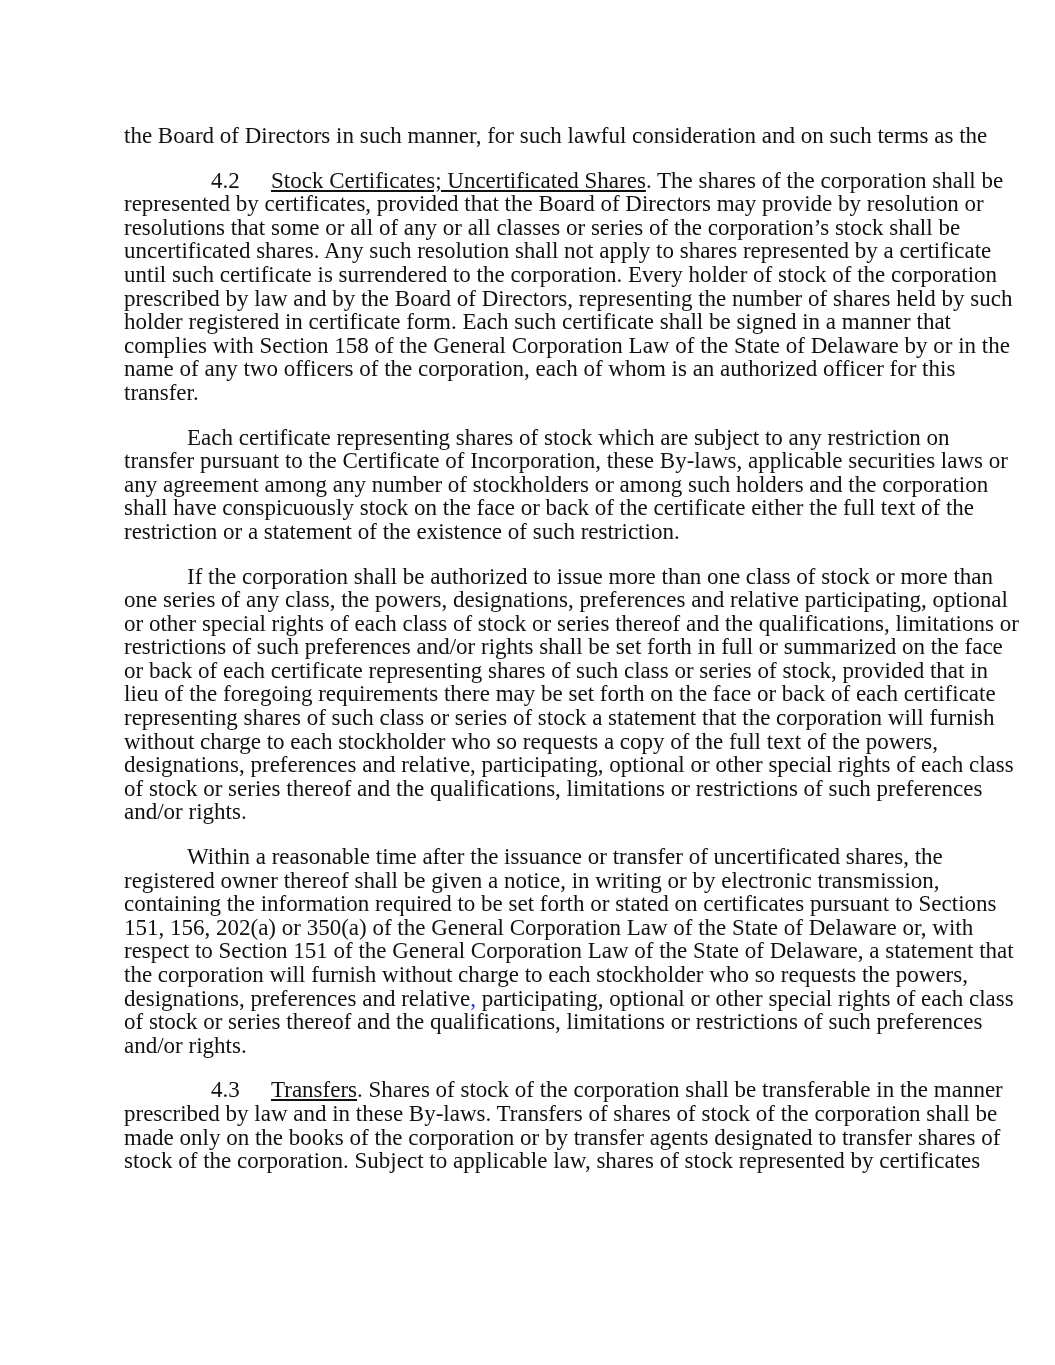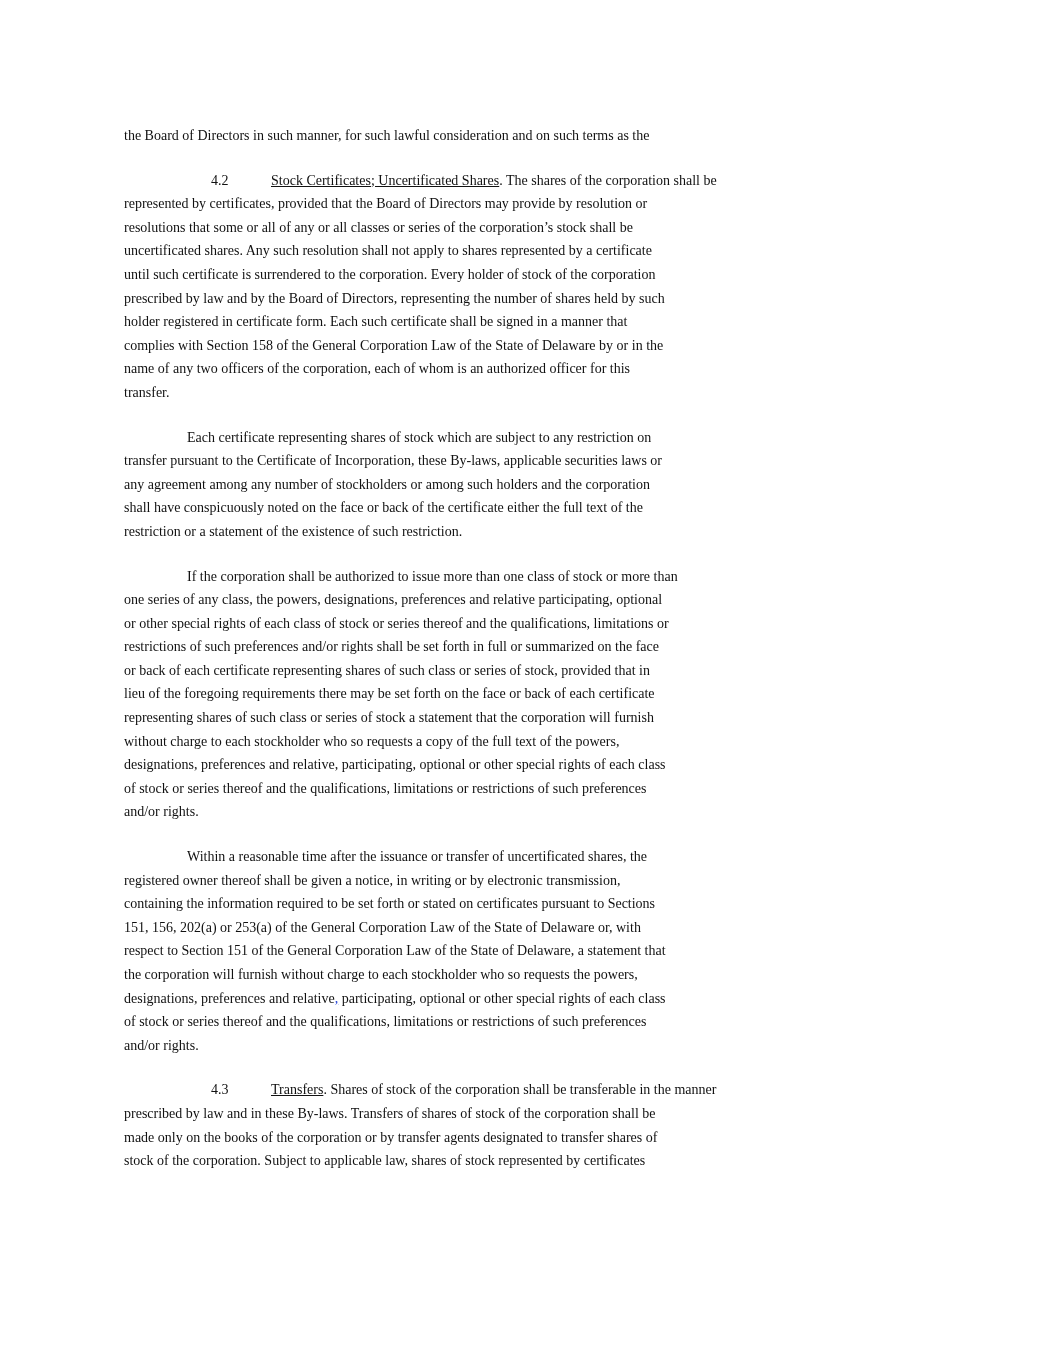--- a/index.html
+++ b/index.html
@@ -1,20 +1,20 @@
 <!DOCTYPE html>
 <html><head>
 <meta charset="utf-8">
 <style>
   html, body { margin: 0; padding: 0; background: #ffffff; }
   body { width: 1055px; height: 1365px; position: relative; overflow: hidden; }
   .page {
     position: absolute; left: 124px; top: 124px; width: 810px;
     font-family: "Liberation Serif", "DejaVu Serif", serif;
-    font-size: 14px; line-height: 23.6px; color: #111111;
+    font-size: 23px; line-height: 23.6px; color: #111111;
   }
   .para { margin: 0 0 21px 0; }
   .line { display: block; white-space: nowrap; }
   .indent { padding-left: 63px; }
   .secnum { display: inline-block; width: 60px; margin-left: 24px; }
   .u { text-decoration: underline; margin-top: 16px; }
   .ins { color: #1f3fd8; text-decoration: underline; }
 </style>
 </head>
 <body>
@@ -35,21 +35,21 @@
     <span class="line">holder registered in certificate form.  Each such certificate shall be signed in a manner that</span>
     <span class="line">complies with Section 158 of the General Corporation Law of the State of Delaware by or in the</span>
     <span class="line">name of any two officers of the corporation, each of whom is an authorized officer for this</span>
     <span class="line">transfer.</span>
   </div>
 
   <div class="para">
     <span class="line indent">Each certificate representing shares of stock which are subject to any restriction on</span>
     <span class="line">transfer pursuant to the Certificate of Incorporation, these By-laws, applicable securities laws or</span>
     <span class="line">any agreement among any number of stockholders or among such holders and the corporation</span>
-    <span class="line">shall have conspicuously noted on the face or back of the certificate either the full text of the</span>
+    <span class="line">shall have conspicuously stock on the face or back of the certificate either the full text of the</span>
     <span class="line">restriction or a statement of the existence of such restriction.</span>
   </div>
 
   <div class="para">
     <span class="line indent">If the corporation shall be authorized to issue more than one class of stock or more than</span>
     <span class="line">one series of any class, the powers, designations, preferences and relative participating, optional</span>
     <span class="line">or other special rights of each class of stock or series thereof and the qualifications, limitations or</span>
     <span class="line">restrictions of such preferences and/or rights shall be set forth in full or summarized on the face</span>
     <span class="line">or back of each certificate representing shares of such class or series of stock, provided that in</span>
     <span class="line">lieu of the foregoing requirements there may be set forth on the face or back of each certificate</span>
@@ -57,21 +57,21 @@
     <span class="line">without charge to each stockholder who so requests a copy of the full text of the powers,</span>
     <span class="line">designations, preferences and relative, participating, optional or other special rights of each class</span>
     <span class="line">of stock or series thereof and the qualifications, limitations or restrictions of such preferences</span>
     <span class="line">and/or rights.</span>
   </div>
 
   <div class="para">
     <span class="line indent">Within a reasonable time after the issuance or transfer of uncertificated shares, the</span>
     <span class="line">registered owner thereof shall be given a notice, in writing or by electronic transmission,</span>
     <span class="line">containing the information required to be set forth or stated on certificates pursuant to Sections</span>
-    <span class="line">151, 156, 202(a) or 253(a) of the General Corporation Law of the State of Delaware or, with</span>
+    <span class="line">151, 156, 202(a) or 350(a) of the General Corporation Law of the State of Delaware or, with</span>
     <span class="line">respect to Section 151 of the General Corporation Law of the State of Delaware, a statement that</span>
     <span class="line">the corporation will furnish without charge to each stockholder who so requests the powers,</span>
     <span class="line"><span>designations, preferences and relative</span><span class="ins">,</span><span> participating, optional or other special rights of each class</span></span>
     <span class="line">of stock or series thereof and the qualifications, limitations or restrictions of such preferences</span>
     <span class="line">and/or rights.</span>
   </div>
 
   <div class="para">
     <span class="line indent"><span class="secnum">4.3</span><span class="u">Transfers</span><span>.  Shares of stock of the corporation shall be transferable in the manner</span></span>
     <span class="line">prescribed by law and in these By-laws.  Transfers of shares of stock of the corporation shall be</span>

